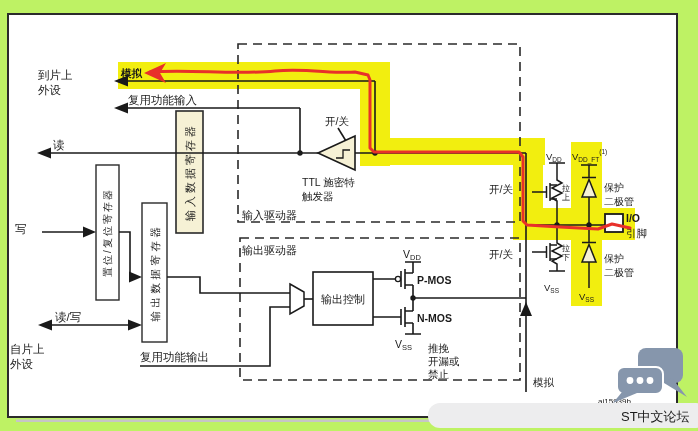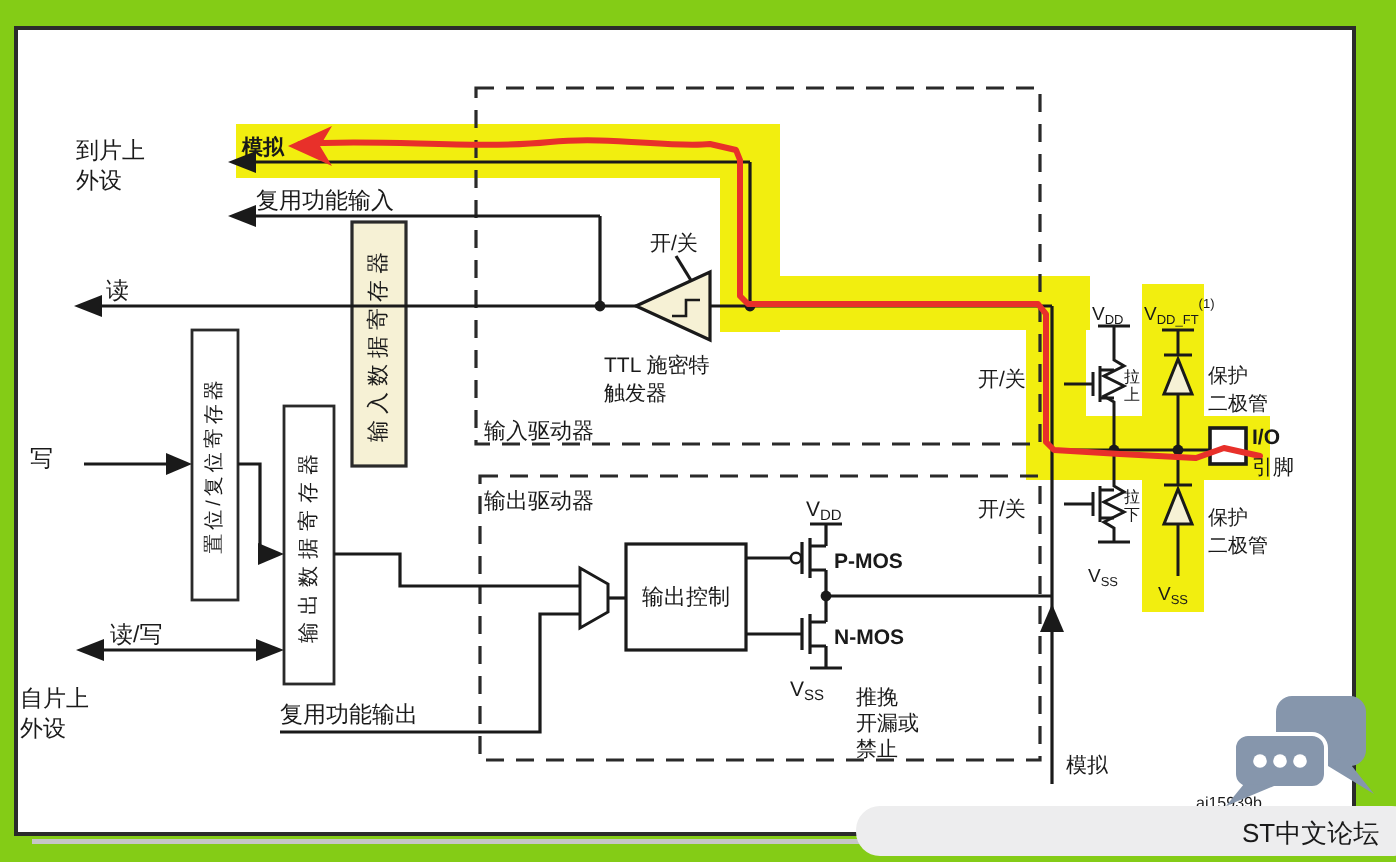--- a/index.html
+++ b/index.html
@@ -1,16 +1,16 @@
 <!DOCTYPE html>
 <html><head>
 <meta charset="utf-8">
 <style>
   html,body{margin:0;padding:0;background:#fff;}
-  .stage{position:relative;width:698px;height:431px;background:#84cc16;overflow:hidden;
+  .stage{position:relative;width:698px;height:431px;background:#bef264;overflow:hidden;
          font-family:"Liberation Sans",sans-serif;}
   svg text{font-family:"Liberation Sans",sans-serif;fill:#1a1a1a;}
 </style>
 </head>
 <body>
 
 <div class="stage">
 <svg width="698" height="431" viewBox="0 0 698 431">
 
   <rect x="8" y="14" width="669" height="403" fill="#ffffff" stroke="#2b2b2b" stroke-width="2"></rect>

